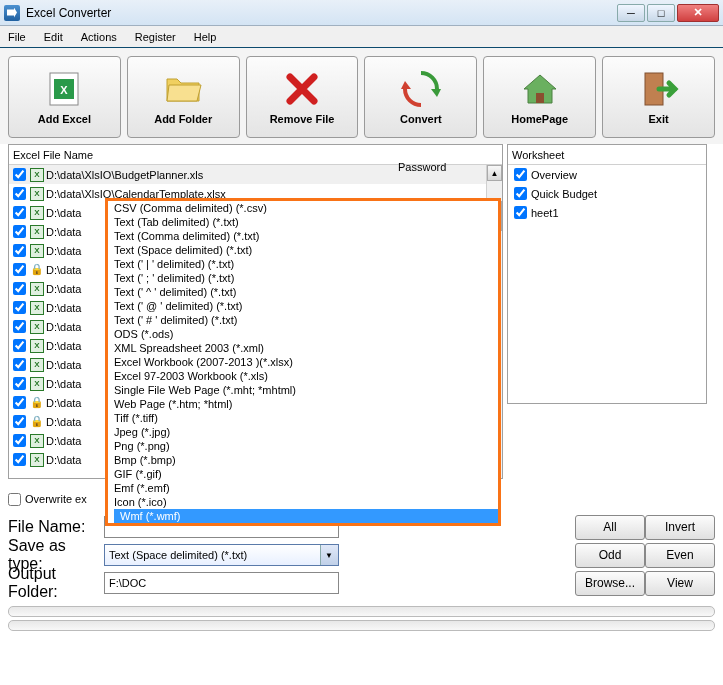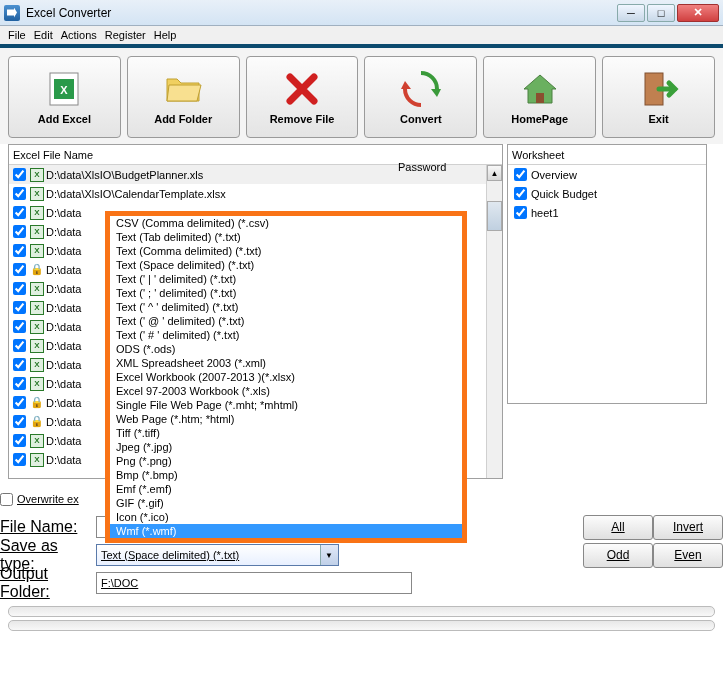--- a/index.html
+++ b/index.html
@@ -7,21 +7,21 @@
 
 
 .titlebar { height: 26px; background: linear-gradient(#e8f0f8, #d4e4f4); display: flex; align-items: center; padding: 0 4px; border-bottom: 1px solid #a0b0c0; }
 .titlebar .icon { width: 16px; height: 16px; background: linear-gradient(#4a90d0, #2060a0); margin-right: 6px; border-radius: 2px; position: relative; }
 .titlebar .icon::after { content: ""; position: absolute; inset: 3px; background: #fff; clip-path: polygon(0 20%, 70% 20%, 70% 0, 100% 50%, 70% 100%, 70% 80%, 0 80%); }
 .title-text { color: #000; font-size: 12px; flex: 1; }
 .winbtn { width: 28px; height: 18px; border: 1px solid #8aa; margin-left: 2px; background: linear-gradient(#f0f6ff, #c8d8e8); display: flex; align-items: center; justify-content: center; font-family: Arial; cursor: pointer; border-radius: 2px; }
 .winbtn.close { background: linear-gradient(#f08080, #d04040); border-color: #a03030; color: #fff; width: 42px; font-weight: bold; }
 
 
-.menubar { height: 22px; background: #f0f0f0; display: flex; align-items: center; padding: 0 8px; border-bottom: 4px solid #0c4a6e; gap: 8px; }
+.menubar { height: 22px; background: #f0f0f0; display: flex; align-items: center; padding: 0 8px; border-bottom: 1px solid #0c4a6e; gap: 18px; }
 .menubar span { cursor: pointer; }
 
 
 .toolbar { padding: 8px 8px 6px 8px; display: flex; gap: 6px; background: #f4f4f4; }
 .toolbtn { width: 113px; height: 82px; background: linear-gradient(#fcfcfc, #e4e4e4); border: 1px solid #9a9a9a; border-radius: 4px; display: flex; flex-direction: column; align-items: center; justify-content: center; cursor: pointer; font-weight: bold; font-size: 12px; gap: 4px; }
 .toolbtn svg, .toolbtn .ticon { width: 40px; height: 40px; }
 
 
 .main { display: flex; padding: 0 8px; gap: 4px; }
 .pane { border: 1px solid #a0a0a0; background: #fff; }
@@ -37,26 +37,26 @@
 .file-list { overflow: hidden; }
 .file-row { display: flex; align-items: center; height: 19px; padding: 0 4px; gap: 2px; }
 .file-row.sel { background: #f0f0f0; }
 .file-row input[type=checkbox] { margin-right: 2px; }
 .xls-icon { width: 14px; height: 14px; background: #e0f0e0; border: 1px solid #2a7a2a; position: relative; font-size: 8px; color: #2a7a2a; display: flex; align-items: center; justify-content: center; font-weight: bold; }
 .lock-icon { width: 14px; height: 14px; display: flex; align-items: center; justify-content: center; color: #d08000; font-size: 11px; }
 
 .ws-list .file-row { padding-left: 6px; }
 
 
-.dropdown-list { position: absolute; left: 105px; top: 211px; width: 362px; background: #fff; border: 5px solid #f97316; z-index: 100; }
+.dropdown-list { position: absolute; left: 105px; top: 198px; width: 396px; background: #fff; border: 3px solid #f97316; z-index: 100; }
 .dropdown-list div { padding: 1px 6px; font-size: 11px; cursor: pointer; }
-.dropdown-list div.hl { background: #3399ff; color: #fff; }
-
-
-.bottom { padding: 6px 0; text-decoration: underline; }
+.dropdown-list div.hl { background: #3399ff; color: #fff; margin-left: 6px; }
+
+
+.bottom { padding: 6px 8px; }
 .ctrl-row { display: flex; align-items: center; height: 28px; gap: 6px; }
 .lbl { width: 90px; font-size: 16px; }
 .textbox { flex: 1; height: 22px; border: 1px solid #888; padding: 2px 4px; background: #fff; }
 .combo { flex: 1; height: 22px; border: 1px solid #5a7aaa; background: linear-gradient(#fff, #e8f0ff); display: flex; align-items: center; padding: 0 4px; position: relative; }
 .combo .arrow { position: absolute; right: 0; top: 0; bottom: 0; width: 18px; background: linear-gradient(#e0e8f8, #c0d0e8); border-left: 1px solid #8aa; display: flex; align-items: center; justify-content: center; font-size: 8px; }
 .btn { width: 70px; height: 25px; background: linear-gradient(#fcfcfc, #e0e0e0); border: 1px solid #888; border-radius: 3px; cursor: pointer; font-size: 12px; }
 .sidebtns { display: flex; gap: 0; }
 
 .progressbar { height: 11px; background: linear-gradient(#e8e8e8, #f8f8f8); border: 1px solid #bbb; border-radius: 5px; margin: 3px 8px; }
 
@@ -268,20 +268,24 @@
       <div style="flex:1"></div>
       <div class="sidebtns">
         <button class="btn">Odd</button>
         <button class="btn">Even</button>
       </div>
     </div>
     <div class="ctrl-row">
       <span class="lbl">Output Folder:</span>
       <input class="textbox" style="max-width: 390px;" value="F:\DOC">
       <div style="flex:1"></div>
+      <div class="sidebtns">
+        <button class="btn">Browse...</button>
+        <button class="btn">View</button>
+      </div>
     </div>
   </div>
 
   <div class="progressbar"></div>
   <div class="progressbar"></div>
 
   <div class="dropdown-list" id="dropdown-list">
       <div>CSV (Comma delimited) (*.csv)</div>
       <div>Text (Tab delimited) (*.txt)</div>
       <div>Text (Comma delimited) (*.txt)</div>
@@ -294,18 +298,18 @@
       <div>ODS (*.ods)</div>
       <div>XML Spreadsheet 2003 (*.xml)</div>
       <div>Excel Workbook (2007-2013 )(*.xlsx)</div>
       <div>Excel 97-2003 Workbook (*.xls)</div>
       <div>Single File Web Page (*.mht; *mhtml)</div>
       <div>Web Page (*.htm; *html)</div>
       <div>Tiff (*.tiff)</div>
       <div>Jpeg (*.jpg)</div>
       <div>Png (*.png)</div>
       <div>Bmp (*.bmp)</div>
+      <div>GIF (*.gif)</div>
       <div>Emf (*.emf)</div>
-      <div>GIF (*.gif)</div>
       <div>Icon (*.ico)</div>
       <div class="hl">Wmf (*.wmf)</div>
     </div>
 </div>
 
 </body></html>

